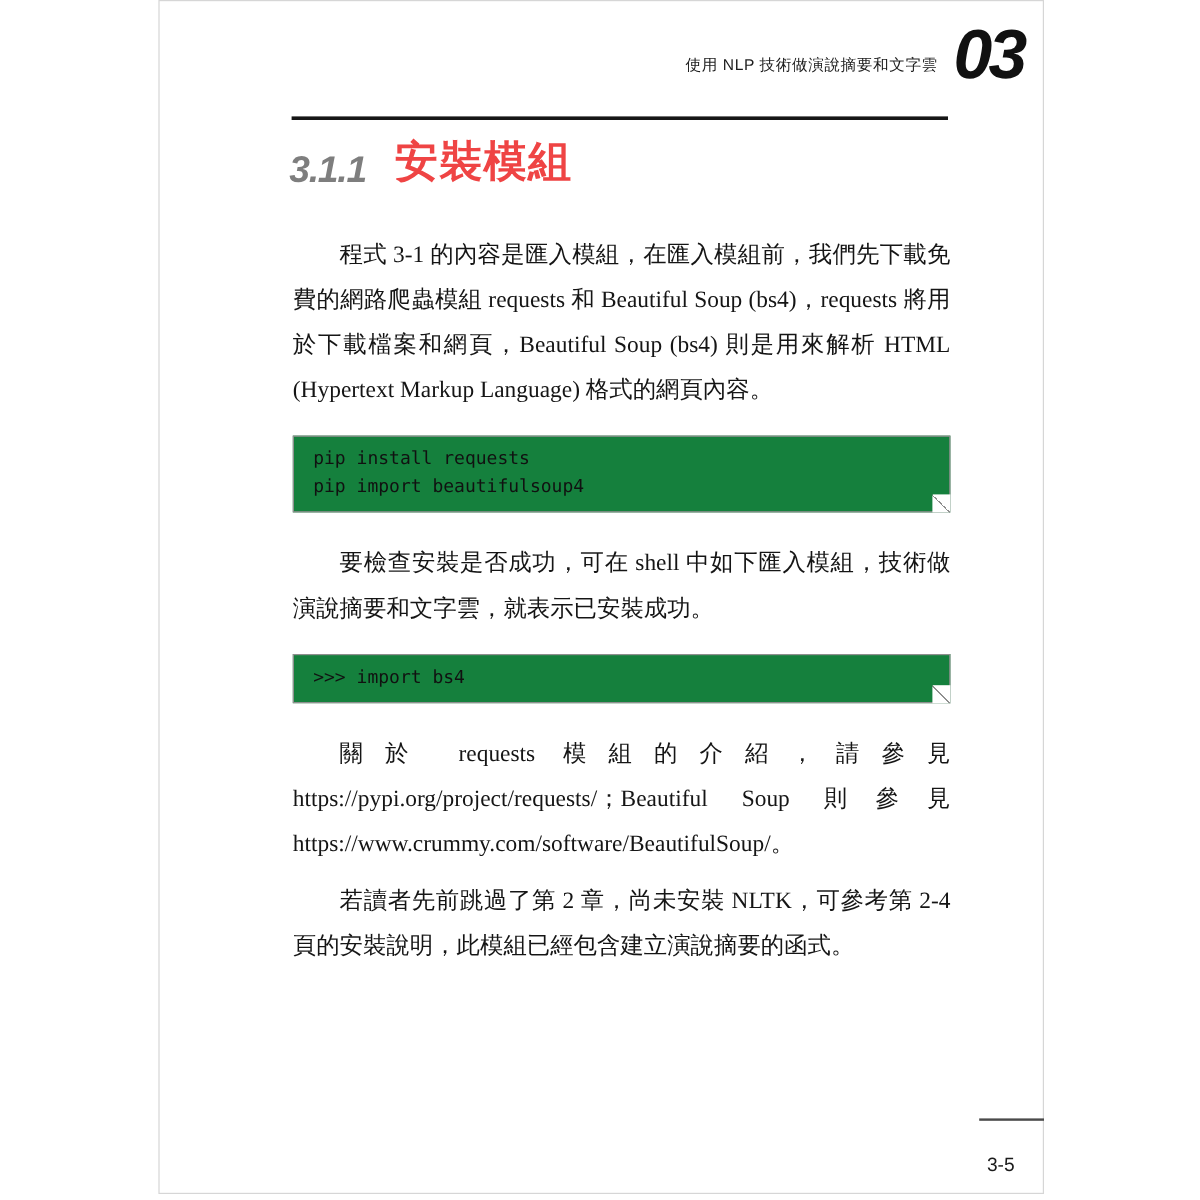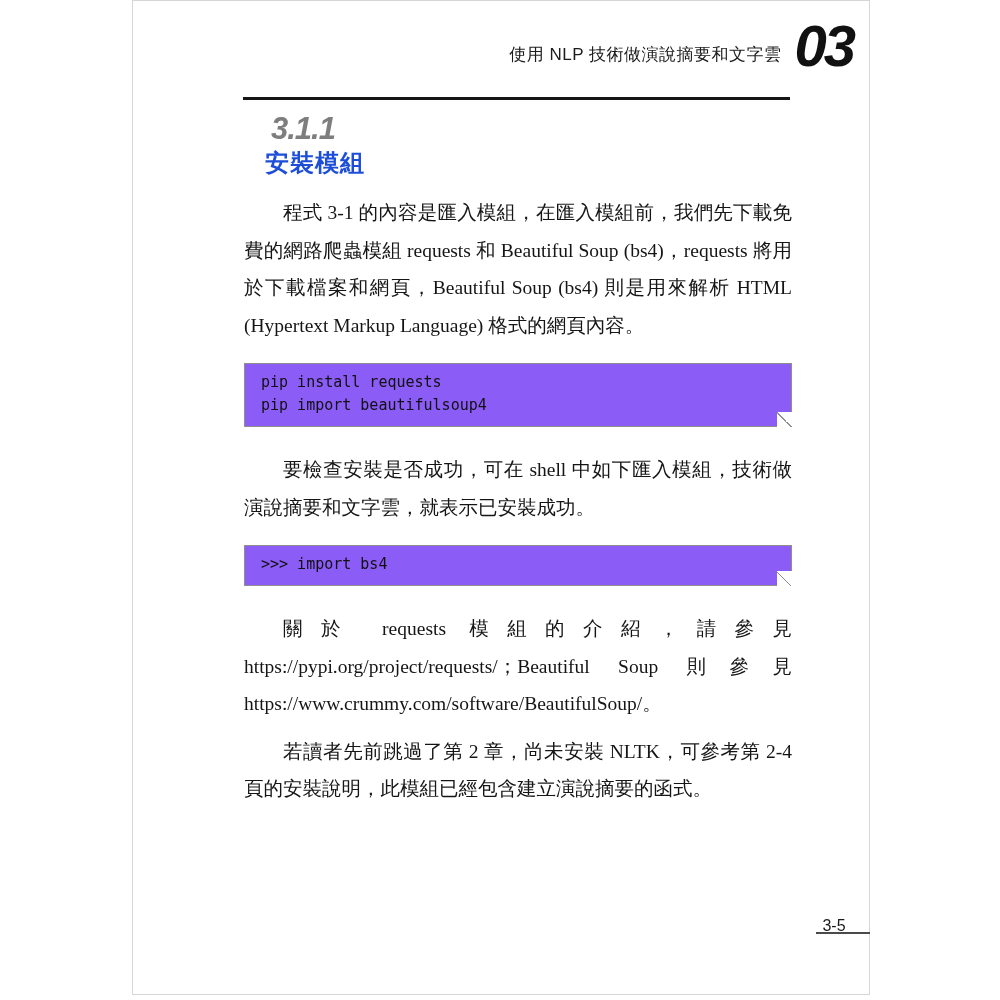--- a/index.html
+++ b/index.html
@@ -18,21 +18,21 @@
     border: 1px solid #d6d6d6;
   }
   
   .chapter-header {
     position: absolute;
     top: 16px; right: 10px;
     display: flex;
     align-items: center;
   }
   .chapter-title {
-    font-size: 17px;
+    font-size: 13px;
     color: #1b1b1b;
     letter-spacing: 0.5px;
     margin-right: 13px;
     margin-top: 16px;
   }
   .chapter-number {
     font-size: 58px;
     font-weight: 800;
     font-style: italic;
     color: #111111;
@@ -44,34 +44,33 @@
   .section-rule {
     position: absolute;
     left: 110px; top: 96px;
     width: 547px; height: 3px;
     background: #161616;
   }
   .section-heading {
     position: absolute;
     left: 108px; top: 110px;
     display: flex;
-    align-items: center;
-    flex-direction: column;
+    align-items: flex-end;
   }
   .section-number {
     font-size: 31px;
     font-weight: 800;
     font-style: italic;
     color: #7e7e7e;
     letter-spacing: -1px;
   }
   .section-title {
-    font-size: 24px;
+    font-size: 36px;
     font-weight: 700;
-    color: #1d4ed8;
+    color: #ef4444;
     margin-left: 24px;
     letter-spacing: 1px;
   }
   
   .content {
     position: absolute;
     left: 111px; top: 173px;
     width: 548px;
     font-family: "Liberation Serif", "DejaVu Serif", serif;
     font-size: 19.5px;
@@ -88,21 +87,21 @@
   .codebox {
     position: relative;
     border: 1px solid #8f8f8f;
     margin: 19px 0 24px 0;
     padding: 7px 12px 9px 16px;
     font-family: "DejaVu Sans Mono", "Liberation Mono", monospace;
     font-size: 15px;
     line-height: 23px;
     color: #111111;
     text-align: left;
-    background: #8b5cf6;
+    background: #15803d;
   }
   .codebox .code-line { white-space: pre; }
   .corner-fold {
     position: absolute;
     right: -1px; bottom: -1px;
     width: 15px; height: 15px;
     background:
       linear-gradient(to top right,
         #ffffff calc(50% - 1px),
         #8f8f8f calc(50% - 1px),
@@ -111,21 +110,21 @@
   }
   
   .footer-rule {
     position: absolute;
     left: 683px; top: 931px;
     width: 54px; height: 2px;
     background: #4a4a4a;
   }
   .page-number {
     position: absolute;
-    left: 683px; top: 916px;
+    left: 683px; top: 962px;
     width: 36px;
     font-size: 16px;
     color: #1b1b1b;
     text-align: center;
   }
 </style>
 </head>
 <body>
 
 <div class="page">

